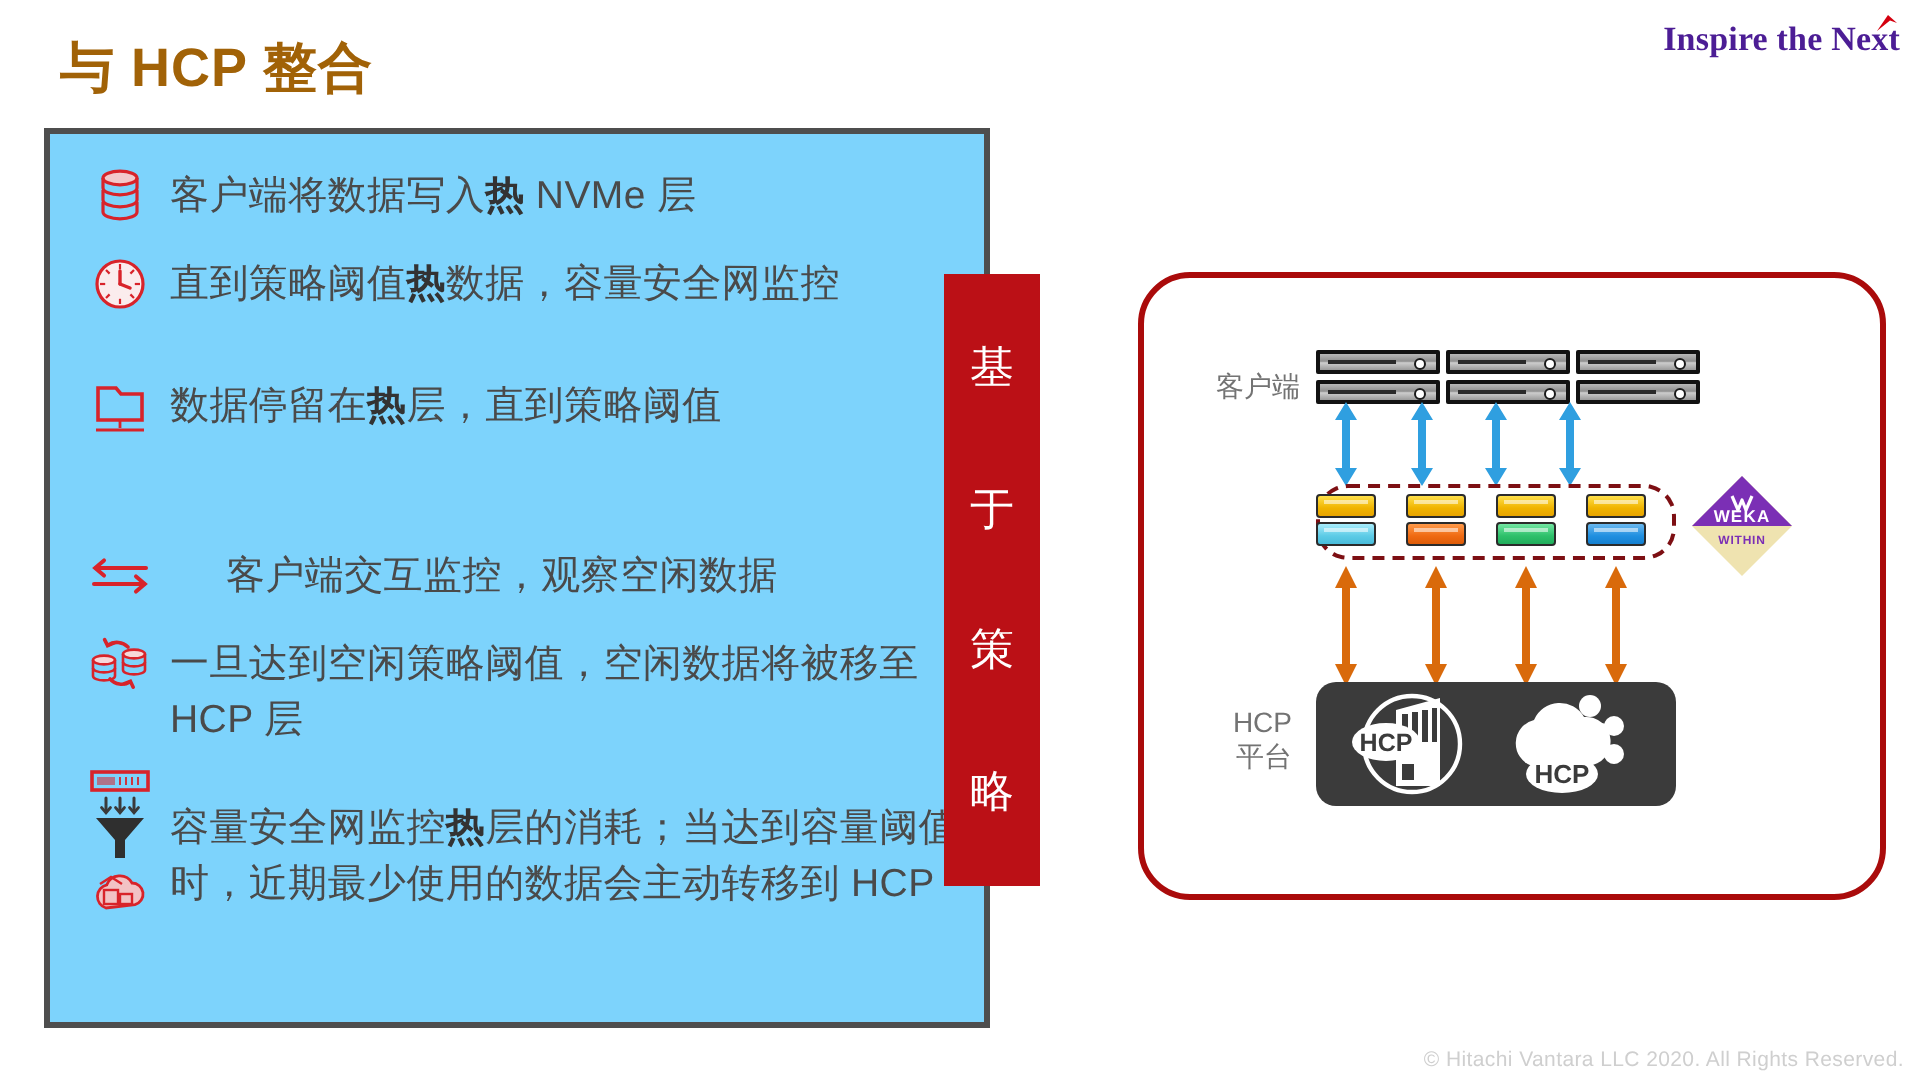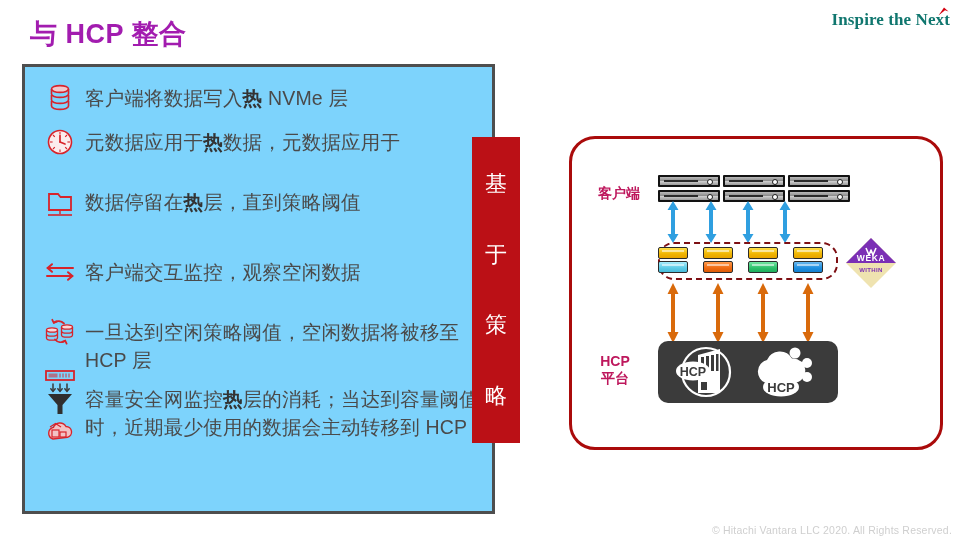--- a/index.html
+++ b/index.html
@@ -16,21 +16,21 @@
     color: #404040;
   }
 
   
   #slide-title {
     position: absolute;
     left: 30px;
     top: 16px;
     font-size: 27px;
     font-weight: bold;
-    color: #a21caf;
+    color: #a16207;
     letter-spacing: 0.5px;
     white-space: nowrap;
   }
   #hitachi-logo {
     position: absolute;
     right: 14px;
     top: 10px;
     text-align: right;
     width: 180px;
   }
@@ -42,21 +42,21 @@
     line-height: 1.0;
   }
   #hitachi-tagline-wrap {
     position: relative;
     display: inline-block;
   }
   #hitachi-tagline {
     font-family: "Liberation Serif", "DejaVu Serif", serif;
     font-size: 17px;
     font-weight: bold;
-    color: #0f766e;
+    color: #4c1d95;
     line-height: 1.15;
     letter-spacing: 0.1px;
   }
   #hitachi-accent {
     position: absolute;
     right: 1px;
     top: -3px;
     width: 11px;
     height: 9px;
   }
@@ -128,24 +128,24 @@
     width: 374px;
     height: 314px;
     border: 3px solid #aa0b0b;
     border-radius: 26px;
     background: #ffffff;
     box-sizing: border-box;
   }
   .diag-label {
     position: absolute;
     font-size: 14px;
-    font-weight: bold;
-    color: #be185d;
+    font-weight: normal;
+    color: #737373;
     line-height: 17px;
-    text-align: center;
+    text-align: right;
     width: 62px;
   }
   #label-clients { left: 16px; top: 46px; }
   #label-servers { left: 8px; top: 110px; }
   #label-hcp     { left: 12px; top: 214px; }
 
   
   .client-group {
     position: absolute;
     top: 36px;
@@ -299,35 +299,35 @@
           <line x1="21.4" y1="14" x2="24" y2="14"></line>
           <line x1="7" y1="7" x2="8.8" y2="8.8"></line>
           <line x1="19.2" y1="19.2" x2="21" y2="21"></line>
           <line x1="21" y1="7" x2="19.2" y2="8.8"></line>
           <line x1="8.8" y1="19.2" x2="7" y2="21"></line>
         </g>
         <line x1="14" y1="14" x2="14" y2="7.5" stroke="#d8232a" stroke-width="1.7" stroke-linecap="round"></line>
         <line x1="14" y1="14" x2="19" y2="16" stroke="#d8232a" stroke-width="1.7" stroke-linecap="round"></line>
       </svg>
     </span>
-    <span class="bullet-text"><span>元数据应用于</span><b>热</b><span>数据，元数据应用于</span></span>
+    <span class="bullet-text"><span>直到策略阈值</span><b>热</b><span>数据，容量安全网监控</span></span>
   </div>
 
   <div class="bullet-row" style="top:120px;font-family:Liberation Mono, monospace;">
     <span class="bullet-icon">
       <svg width="30" height="26" viewBox="0 0 30 26">
         <path d="M4 3 h9 l2.5 3 h10.5 v13 H4 Z" fill="none" stroke="#d8232a" stroke-width="1.8"></path>
         <line x1="15" y1="19" x2="15" y2="23" stroke="#d8232a" stroke-width="1.4"></line>
         <line x1="3" y1="24" x2="27" y2="24" stroke="#d8232a" stroke-width="1.6"></line>
       </svg>
     </span>
     <span class="bullet-text"><span>数据停留在</span><b>热</b><span>层，直到策略阈值</span></span>
   </div>
 
-  <div class="bullet-row" style="top:188px;">
+  <div class="bullet-row" style="top:204px;gap:28px;">
     <span class="bullet-icon">
       <svg width="34" height="22" viewBox="0 0 34 22">
         <g stroke="#d8232a" stroke-width="2" fill="none" stroke-linecap="round">
           <path d="M5 7 H30"></path>
           <path d="M9 3.2 L4.6 7 L9 10.8"></path>
           <path d="M29 15 H4"></path>
           <path d="M25 11.2 L29.4 15 L25 18.8"></path>
         </g>
       </svg>
     </span>
@@ -349,21 +349,21 @@
           <path d="M11 6.5 a8 8 0 0 1 10 1"></path>
           <path d="M9.3 3.8 L10.8 6.8 L13.8 5.6"></path>
           <path d="M22 25 a8 8 0 0 1 -10 -1.5"></path>
           <path d="M23.6 27.6 L22.2 24.6 L19.2 25.8"></path>
         </g>
       </svg>
     </span>
     <span class="bullet-text"><span>一旦达到空闲策略阈值，空闲数据将被移至 HCP 层</span></span>
   </div>
 
-  <div class="bullet-row" style="top:300px;">
+  <div class="bullet-row" style="top:315px;">
     <span class="bullet-icon" style="height:86px;">
       <svg width="34" height="86" viewBox="0 0 34 86">
 
         <rect x="3" y="4" width="28" height="9" fill="none" stroke="#d8232a" stroke-width="1.8"></rect>
         <rect x="5.5" y="6.5" width="9" height="4" fill="#d8232a" opacity="0.55"></rect>
         <g stroke="#d8232a" stroke-width="0.9">
           <line x1="17" y1="6.5" x2="17" y2="10.5"></line>
           <line x1="20" y1="6.5" x2="20" y2="10.5"></line>
           <line x1="23" y1="6.5" x2="23" y2="10.5"></line>
           <line x1="26" y1="6.5" x2="26" y2="10.5"></line>

